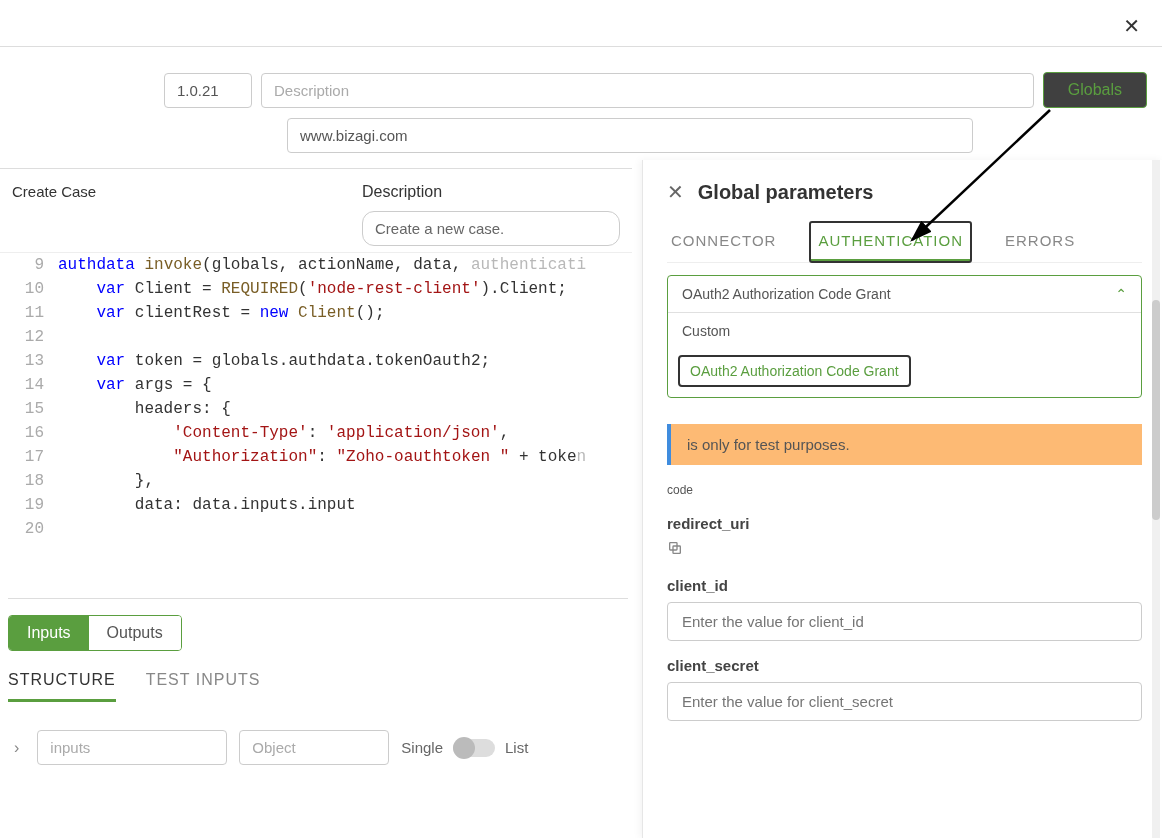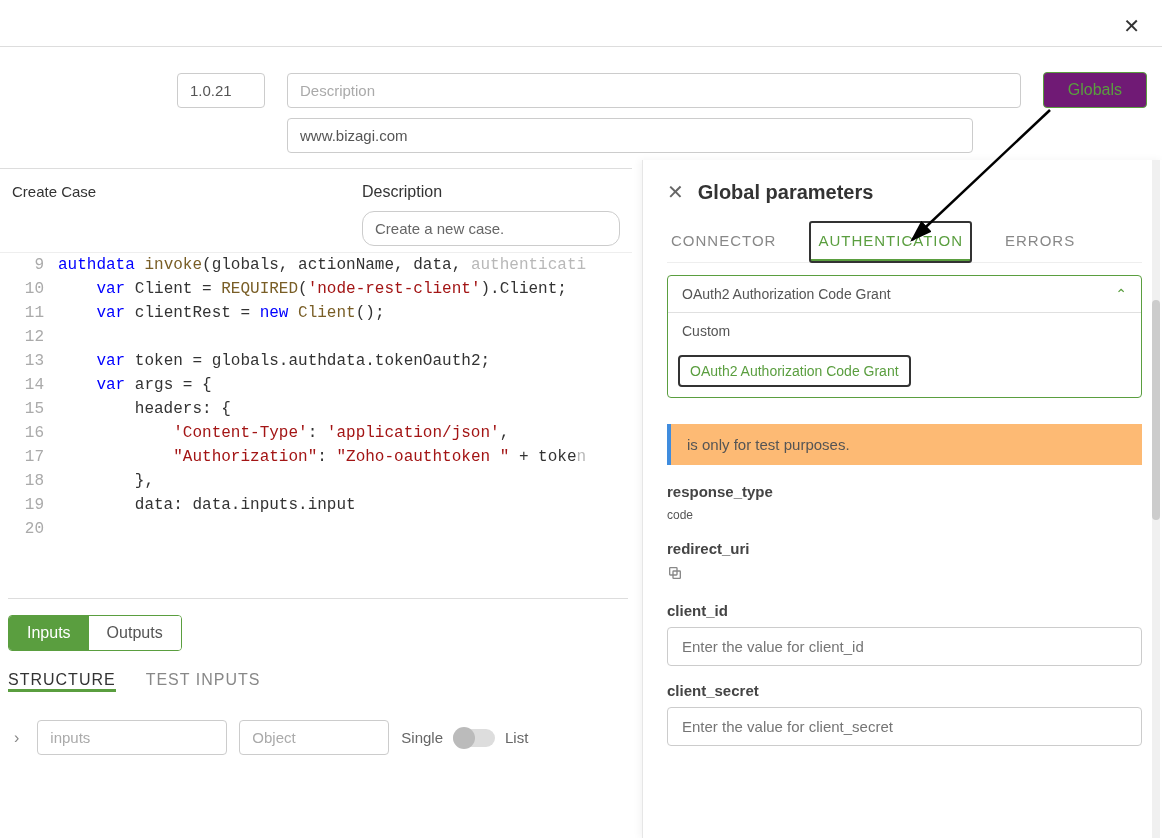--- a/index.html
+++ b/index.html
@@ -2,25 +2,25 @@
 <html><head>
 <meta charset="utf-8">
 <style>
   * { box-sizing: border-box; margin: 0; padding: 0; }
   body { font-family: "Segoe UI", Arial, sans-serif; font-size: 14px; color: #333; background: #fff; width: 1162px; height: 838px; position: relative; overflow: hidden; }
   
   .close-x { position: absolute; top: 14px; right: 22px; font-size: 20px; color: #333; cursor: pointer; }
   
   .top-divider { position: absolute; top: 46px; left: 0; right: 0; border-top: 1px solid #ddd; }
   
-  .topbar { position: absolute; top: 72px; left: 0; right: 0; padding: 0 15px; display: flex; gap: 22px; align-items: center; }
+  .topbar { position: absolute; top: 72px; left: 0; right: 0; padding: 0 15px; display: flex; gap: 9px; align-items: center; }
   .field { border: 1px solid #ccc; border-radius: 4px; padding: 8px 12px; font-size: 15px; color: #555; background: #fff; }
   .field.version { width: 88px; }
   .field.desc { flex: 1; color: #aaa; }
-  .globals-btn { border: 1.5px solid #5a9e3f; color: #5a9e3f; background: #701a75; border-radius: 4px; padding: 8px 24px; font-size: 16px; cursor: pointer; font-weight: 500; }
+  .globals-btn { border: 1.5px solid #5a9e3f; color: #5a9e3f; background: #404040; border-radius: 4px; padding: 8px 24px; font-size: 16px; cursor: pointer; font-weight: 500; }
   
   .row2 { position: absolute; top: 118px; left: 0; right: 0; padding: 0 15px; display: flex; gap: 12px; }
   .row2 .field.spacer { width: 260px; visibility: hidden; }
   .row2 .field.url { width: 686px; }
   
   .midpane { position: absolute; top: 168px; left: 0; width: 632px; border-top: 1px solid #ddd; }
   .mid-head { display: flex; padding: 14px 12px 6px 12px; gap: 20px; }
   .mid-col { flex: 1; color: #333; font-size: 16px; }
   .mid-col .label { margin-bottom: 10px; }
   .mid-col .val { font-size: 15px; }
@@ -34,21 +34,21 @@
   .fn { color: #795e26; }
   .str { color: #a31515; }
   .faded { color: #b8b8b8; }
   
   .tabs-bottom { position: absolute; top: 598px; left: 8px; width: 620px; border-top: 1px solid #ddd; padding-top: 16px; }
   .pillgroup { display: inline-flex; border: 1px solid #5a9e3f; border-radius: 4px; overflow: hidden; }
   .pill { padding: 8px 18px; font-size: 16px; cursor: pointer; }
   .pill.active { background: #5a9e3f; color: #fff; }
   .pill.inactive { background: #fff; color: #555; }
   .subtabs { margin-top: 20px; display: flex; gap: 30px; }
-  .subtab { font-size: 16px; letter-spacing: 1px; color: #888; border-bottom: 3px solid transparent; cursor: pointer; }
+  .subtab { font-size: 16px; letter-spacing: 1px; color: #888; padding-bottom: 10px; border-bottom: 3px solid transparent; cursor: pointer; }
   .subtab.active { color: #333; border-bottom-color: #5a9e3f; }
   .struct-row { margin-top: 28px; display: flex; align-items: center; gap: 12px; }
   .struct-row .chev { color: #888; font-size: 16px; padding: 0 6px; cursor: pointer; }
   .struct-row .f { border: 1px solid #ccc; border-radius: 4px; padding: 8px 12px; color: #aaa; font-size: 15px; }
   .struct-row .f.inputs { width: 190px; }
   .struct-row .f.obj { width: 150px; }
   .toggle-wrap { display: flex; align-items: center; gap: 10px; color: #666; font-size: 15px; }
   .toggle { width: 42px; height: 18px; background: #ddd; border-radius: 10px; position: relative; }
   .toggle .knob { width: 22px; height: 22px; background: #bbb; border-radius: 50%; position: absolute; left: 0; top: -2px; }
   
@@ -168,21 +168,20 @@
       <span class="dd-chev">⌃</span>
     </div>
     <div class="dd-opt">Custom</div>
     <div><span class="dd-opt sel">OAuth2 Authorization Code Grant</span></div>
   </div>
   
   <div class="info-strip">
     <span>is only for test purposes.</span>
   </div>
   
-  <div class="param-label">response_type</div>
   <div class="param-val">
       <span>code</span>
     </div>
   
   <div class="param-label">redirect_uri</div>
   <div class="param-val">
     <span class="copy-icon">
       <svg width="16" height="16" viewBox="0 0 24 24" fill="none" stroke="currentColor" stroke-width="2">
           <rect x="9" y="9" width="11" height="11" rx="1"></rect>
           <rect x="4" y="4" width="11" height="11" rx="1"></rect>

